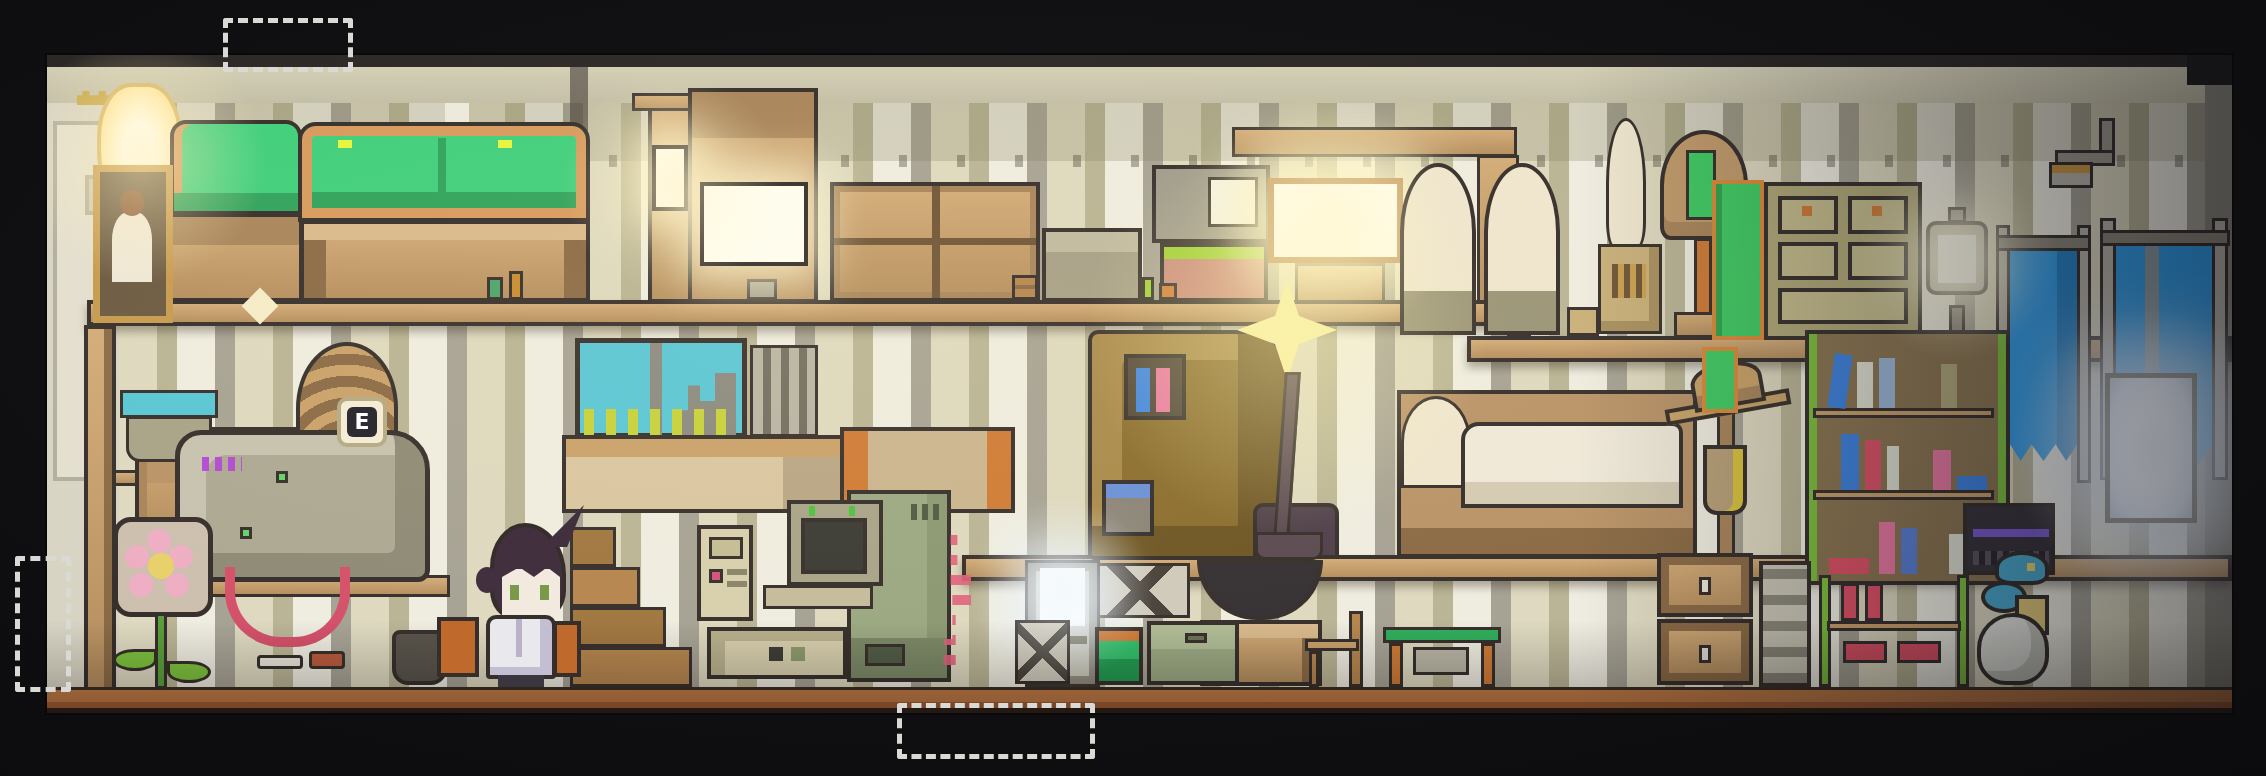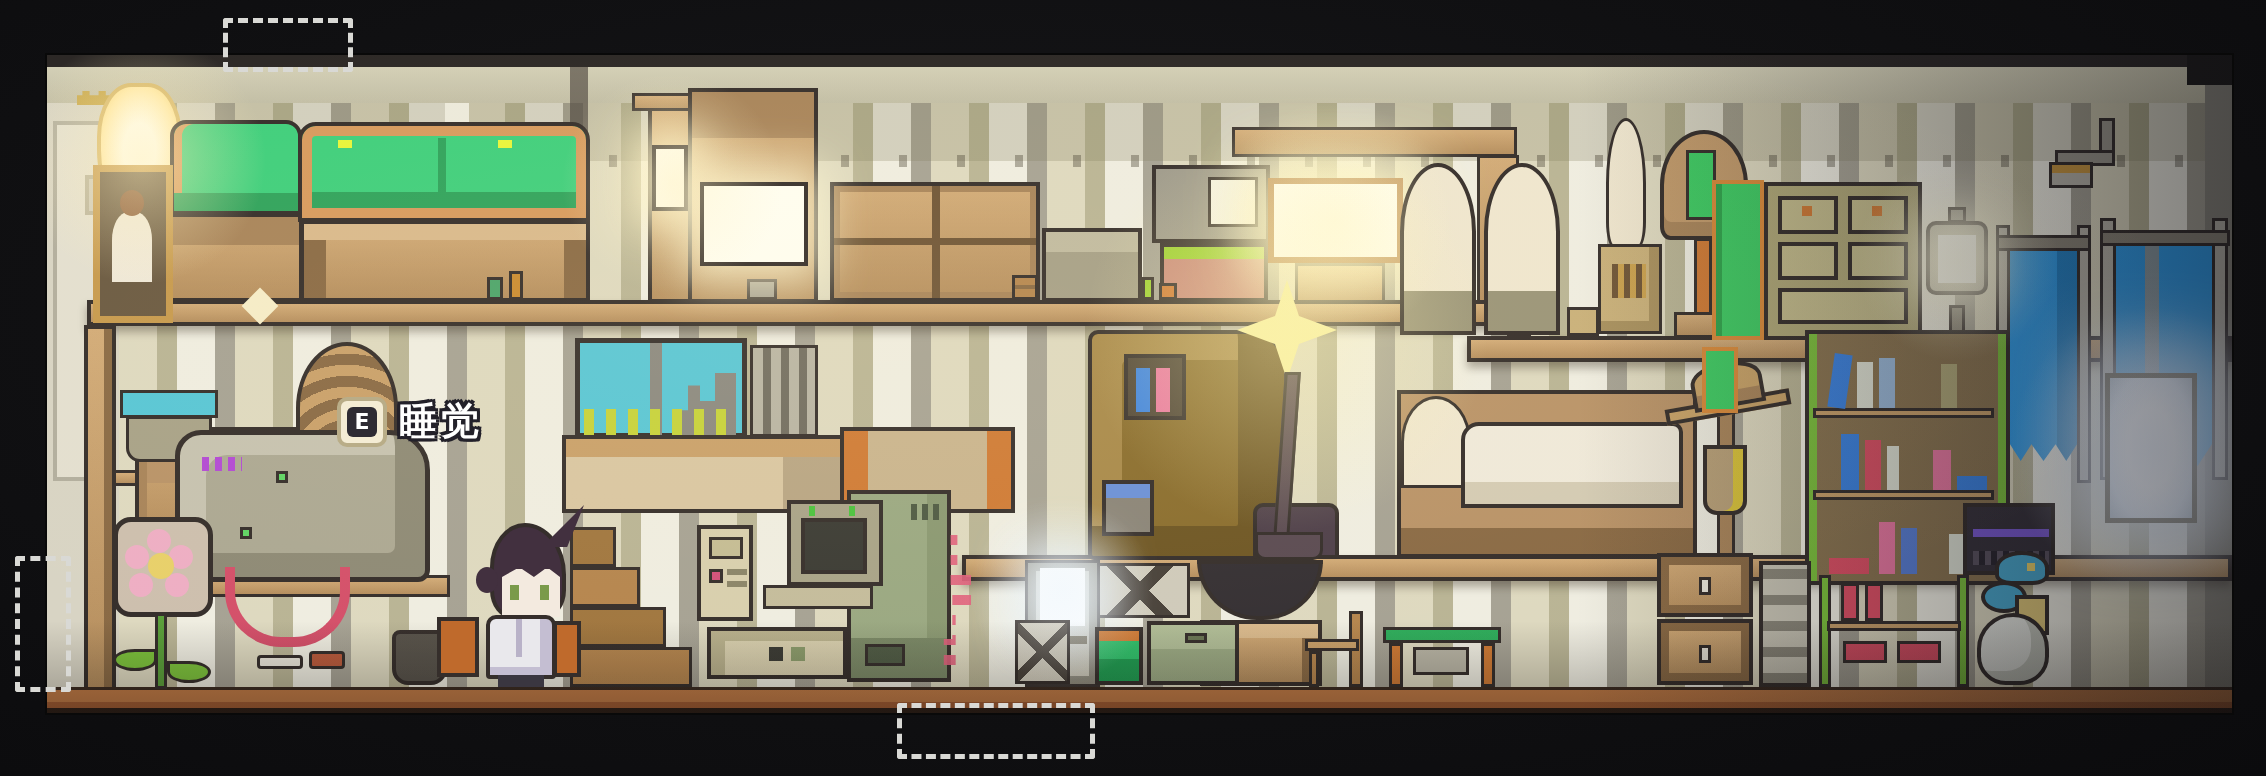--- a/index.html
+++ b/index.html
@@ -337,22 +337,20 @@
     <div class="px" style="left:54px;top:110px;width:70px;height:64px;background:var(--coat-white);border:4px solid var(--outline);border-radius:10px 10px 4px 4px;
          box-shadow:inset -12px -8px 0 #c4bed2;"></div>
     <div class="px" style="left:84px;top:114px;width:6px;height:38px;background:#b9b2c8;"></div>
     <div class="px" style="left:66px;top:170px;width:46px;height:12px;background:#3a3640;"></div>
   </div>
 
   <div class="px" style="left:290px;top:340px;width:200px;height:60px;z-index:12;">
     <div class="px prompt-key" style="left:0;top:2px;width:50px;height:50px;background:var(--keycap-cream);border:4px solid #b9ad88;border-radius:10px;">
       <span style="display:inline-block;width:30px;height:30px;line-height:30px;text-align:center;background:var(--keycap-dark);color:var(--prompt-text);font-weight:bold;font-size:22px;border-radius:6px;">E</span>
     </div>
-    <div class="px" style="left:62px;top:0;width:136px;height:52px;color:var(--prompt-text);font-size:38px;font-weight:bold;letter-spacing:4px;line-height:52px;
-         text-shadow:3px 0 #23212a,-3px 0 #23212a,0 3px #23212a,0 -3px #23212a,3px 3px #23212a,-3px -3px #23212a,3px -3px #23212a,-3px 3px #23212a;">睡觉</div>
   </div>
   <div class="px" style="left:200px;top:238px;width:26px;height:26px;background:#f5ecc8;transform:rotate(45deg);z-index:7;"></div>
 
   <div class="glow" style="left:-40px;top:-30px;width:270px;height:270px;background:radial-gradient(rgba(255,240,190,.55),transparent 65%);"></div>
   <div class="glow" style="left:505px;top:8px;width:240px;height:240px;background:radial-gradient(rgba(255,244,200,.45),transparent 65%);"></div>
   <div class="glow" style="left:1158px;top:35px;width:260px;height:260px;background:radial-gradient(rgba(255,246,200,.45),transparent 65%);"></div>
   <div class="glow" style="left:1020px;top:55px;width:440px;height:440px;background:radial-gradient(rgba(255,245,180,.42),transparent 65%);"></div>
   <div class="glow" style="left:1800px;top:95px;width:220px;height:220px;background:radial-gradient(rgba(255,250,220,.45),transparent 65%);"></div>
   <div class="glow" style="left:915px;top:435px;width:200px;height:200px;background:radial-gradient(rgba(235,245,255,.45),transparent 65%);"></div>
   <div class="glow" style="left:1950px;top:240px;width:310px;height:310px;background:radial-gradient(rgba(230,240,255,.55),transparent 65%);"></div>

